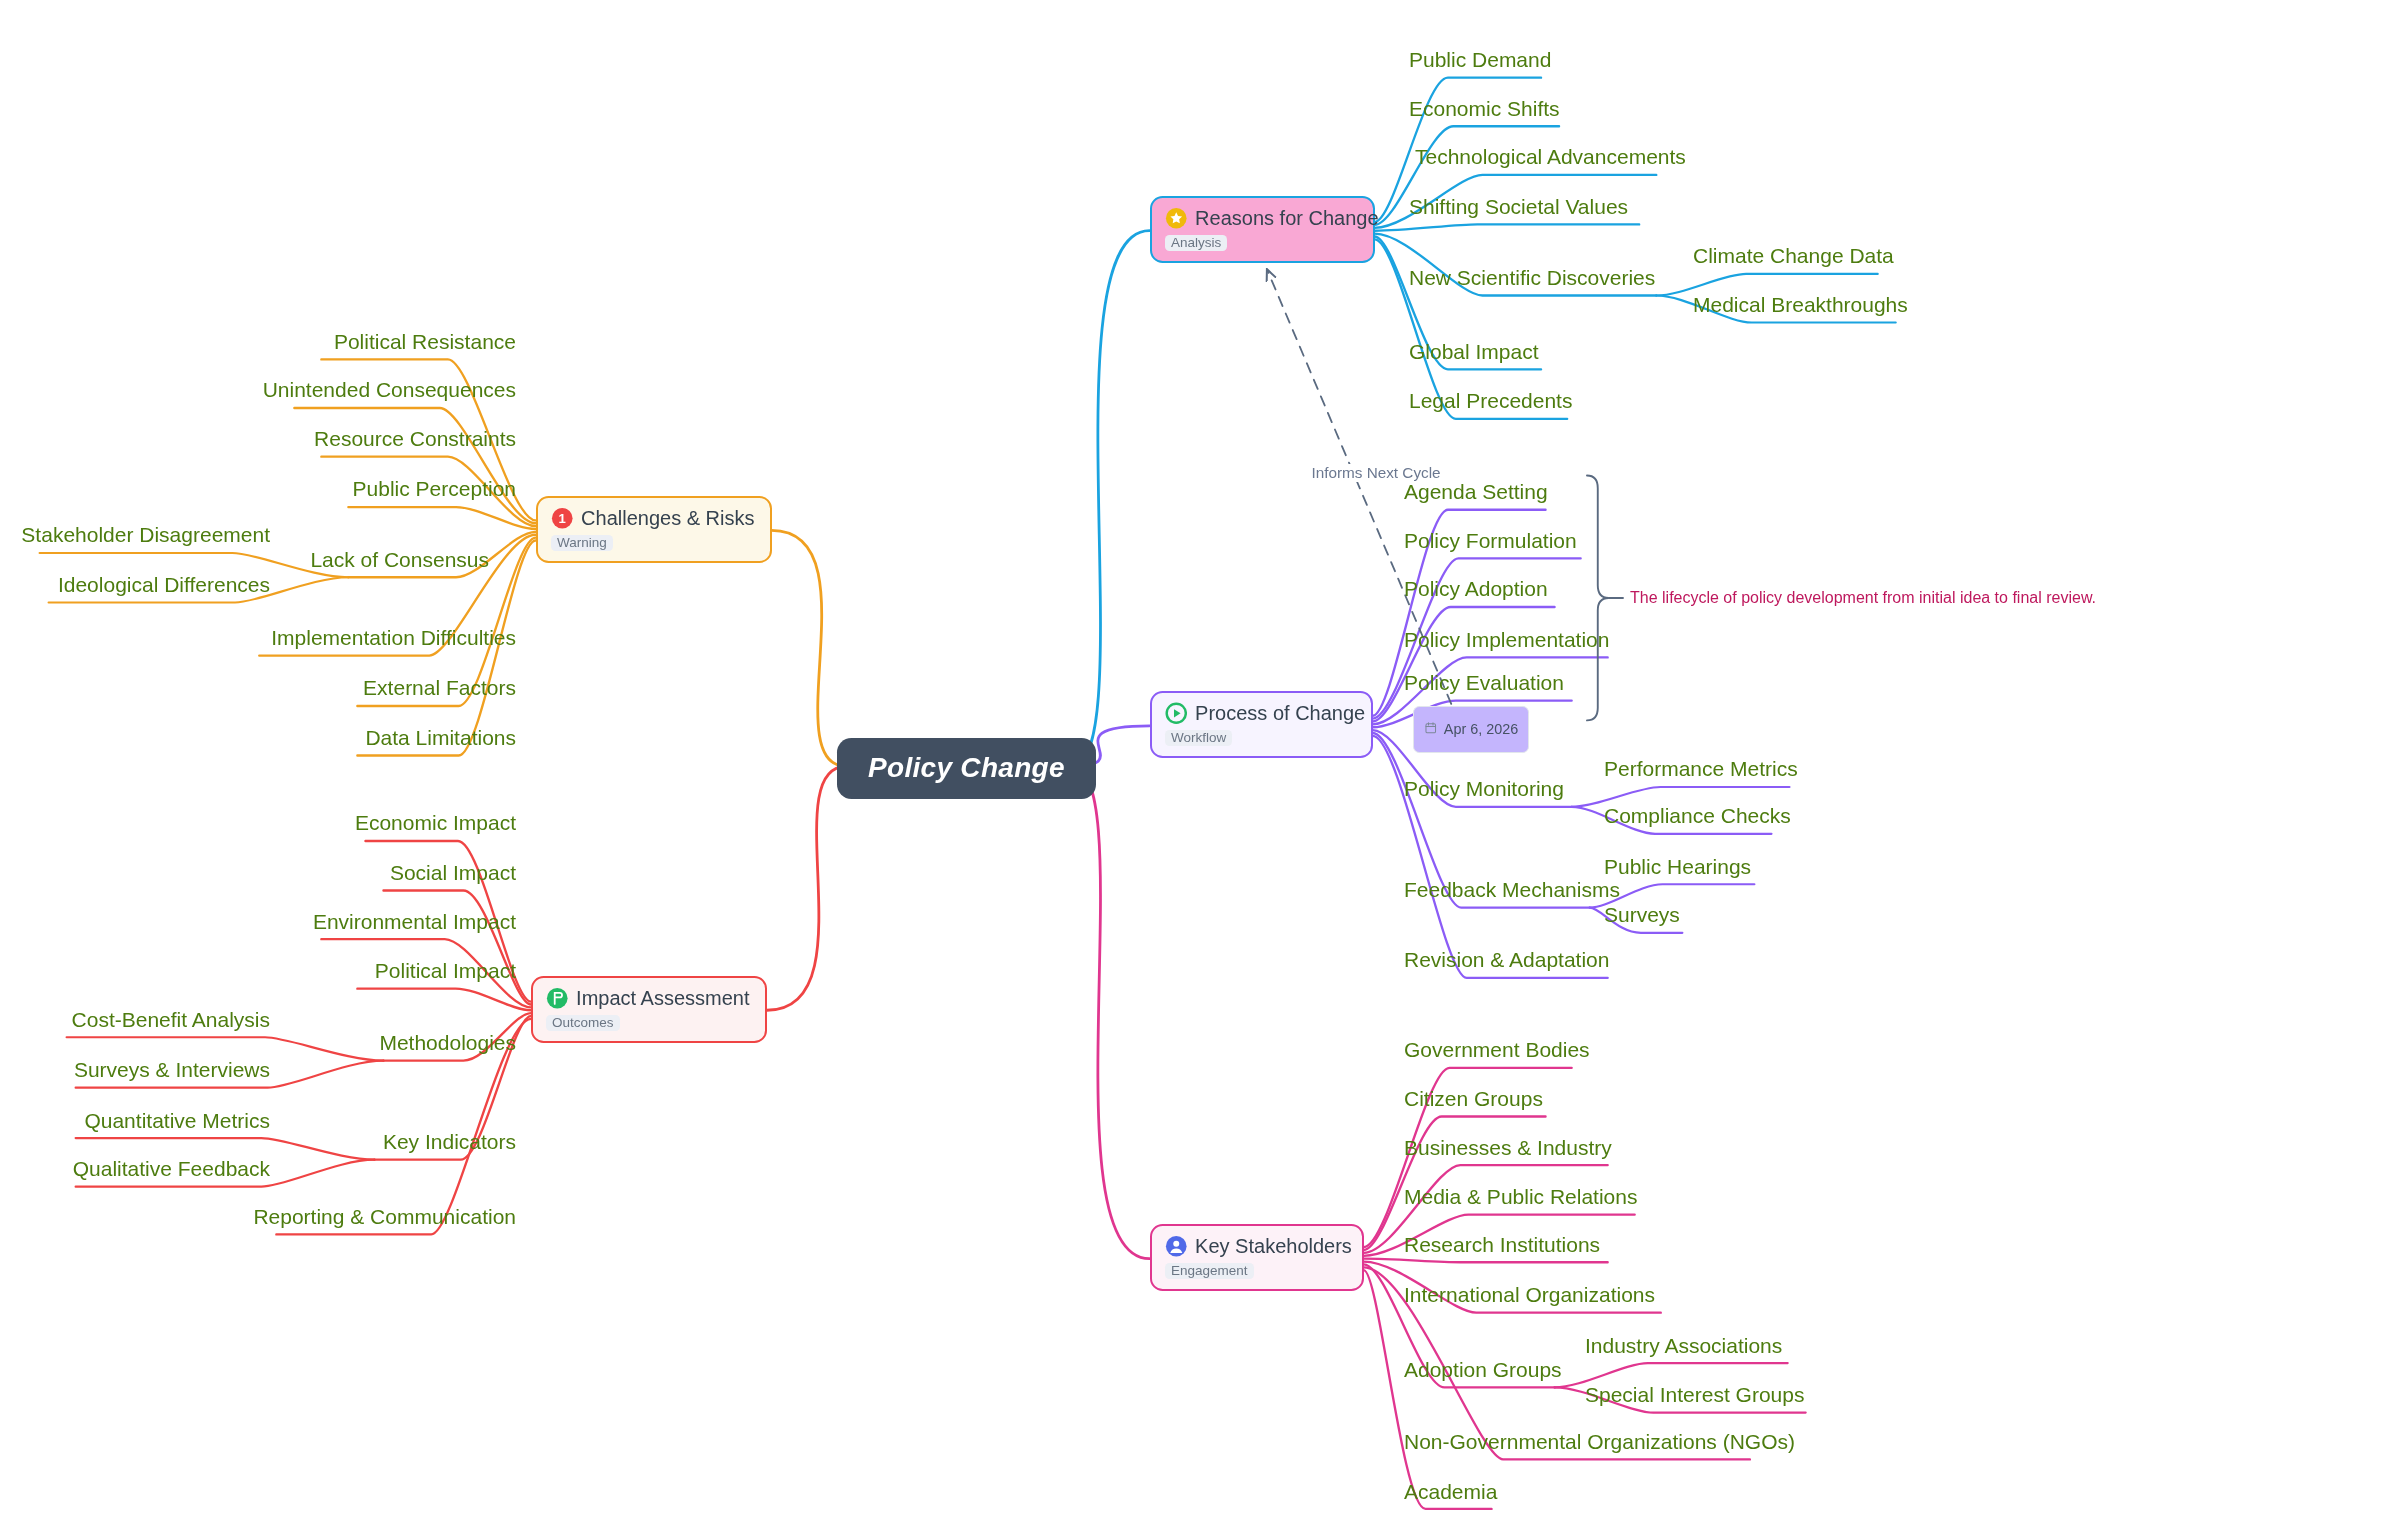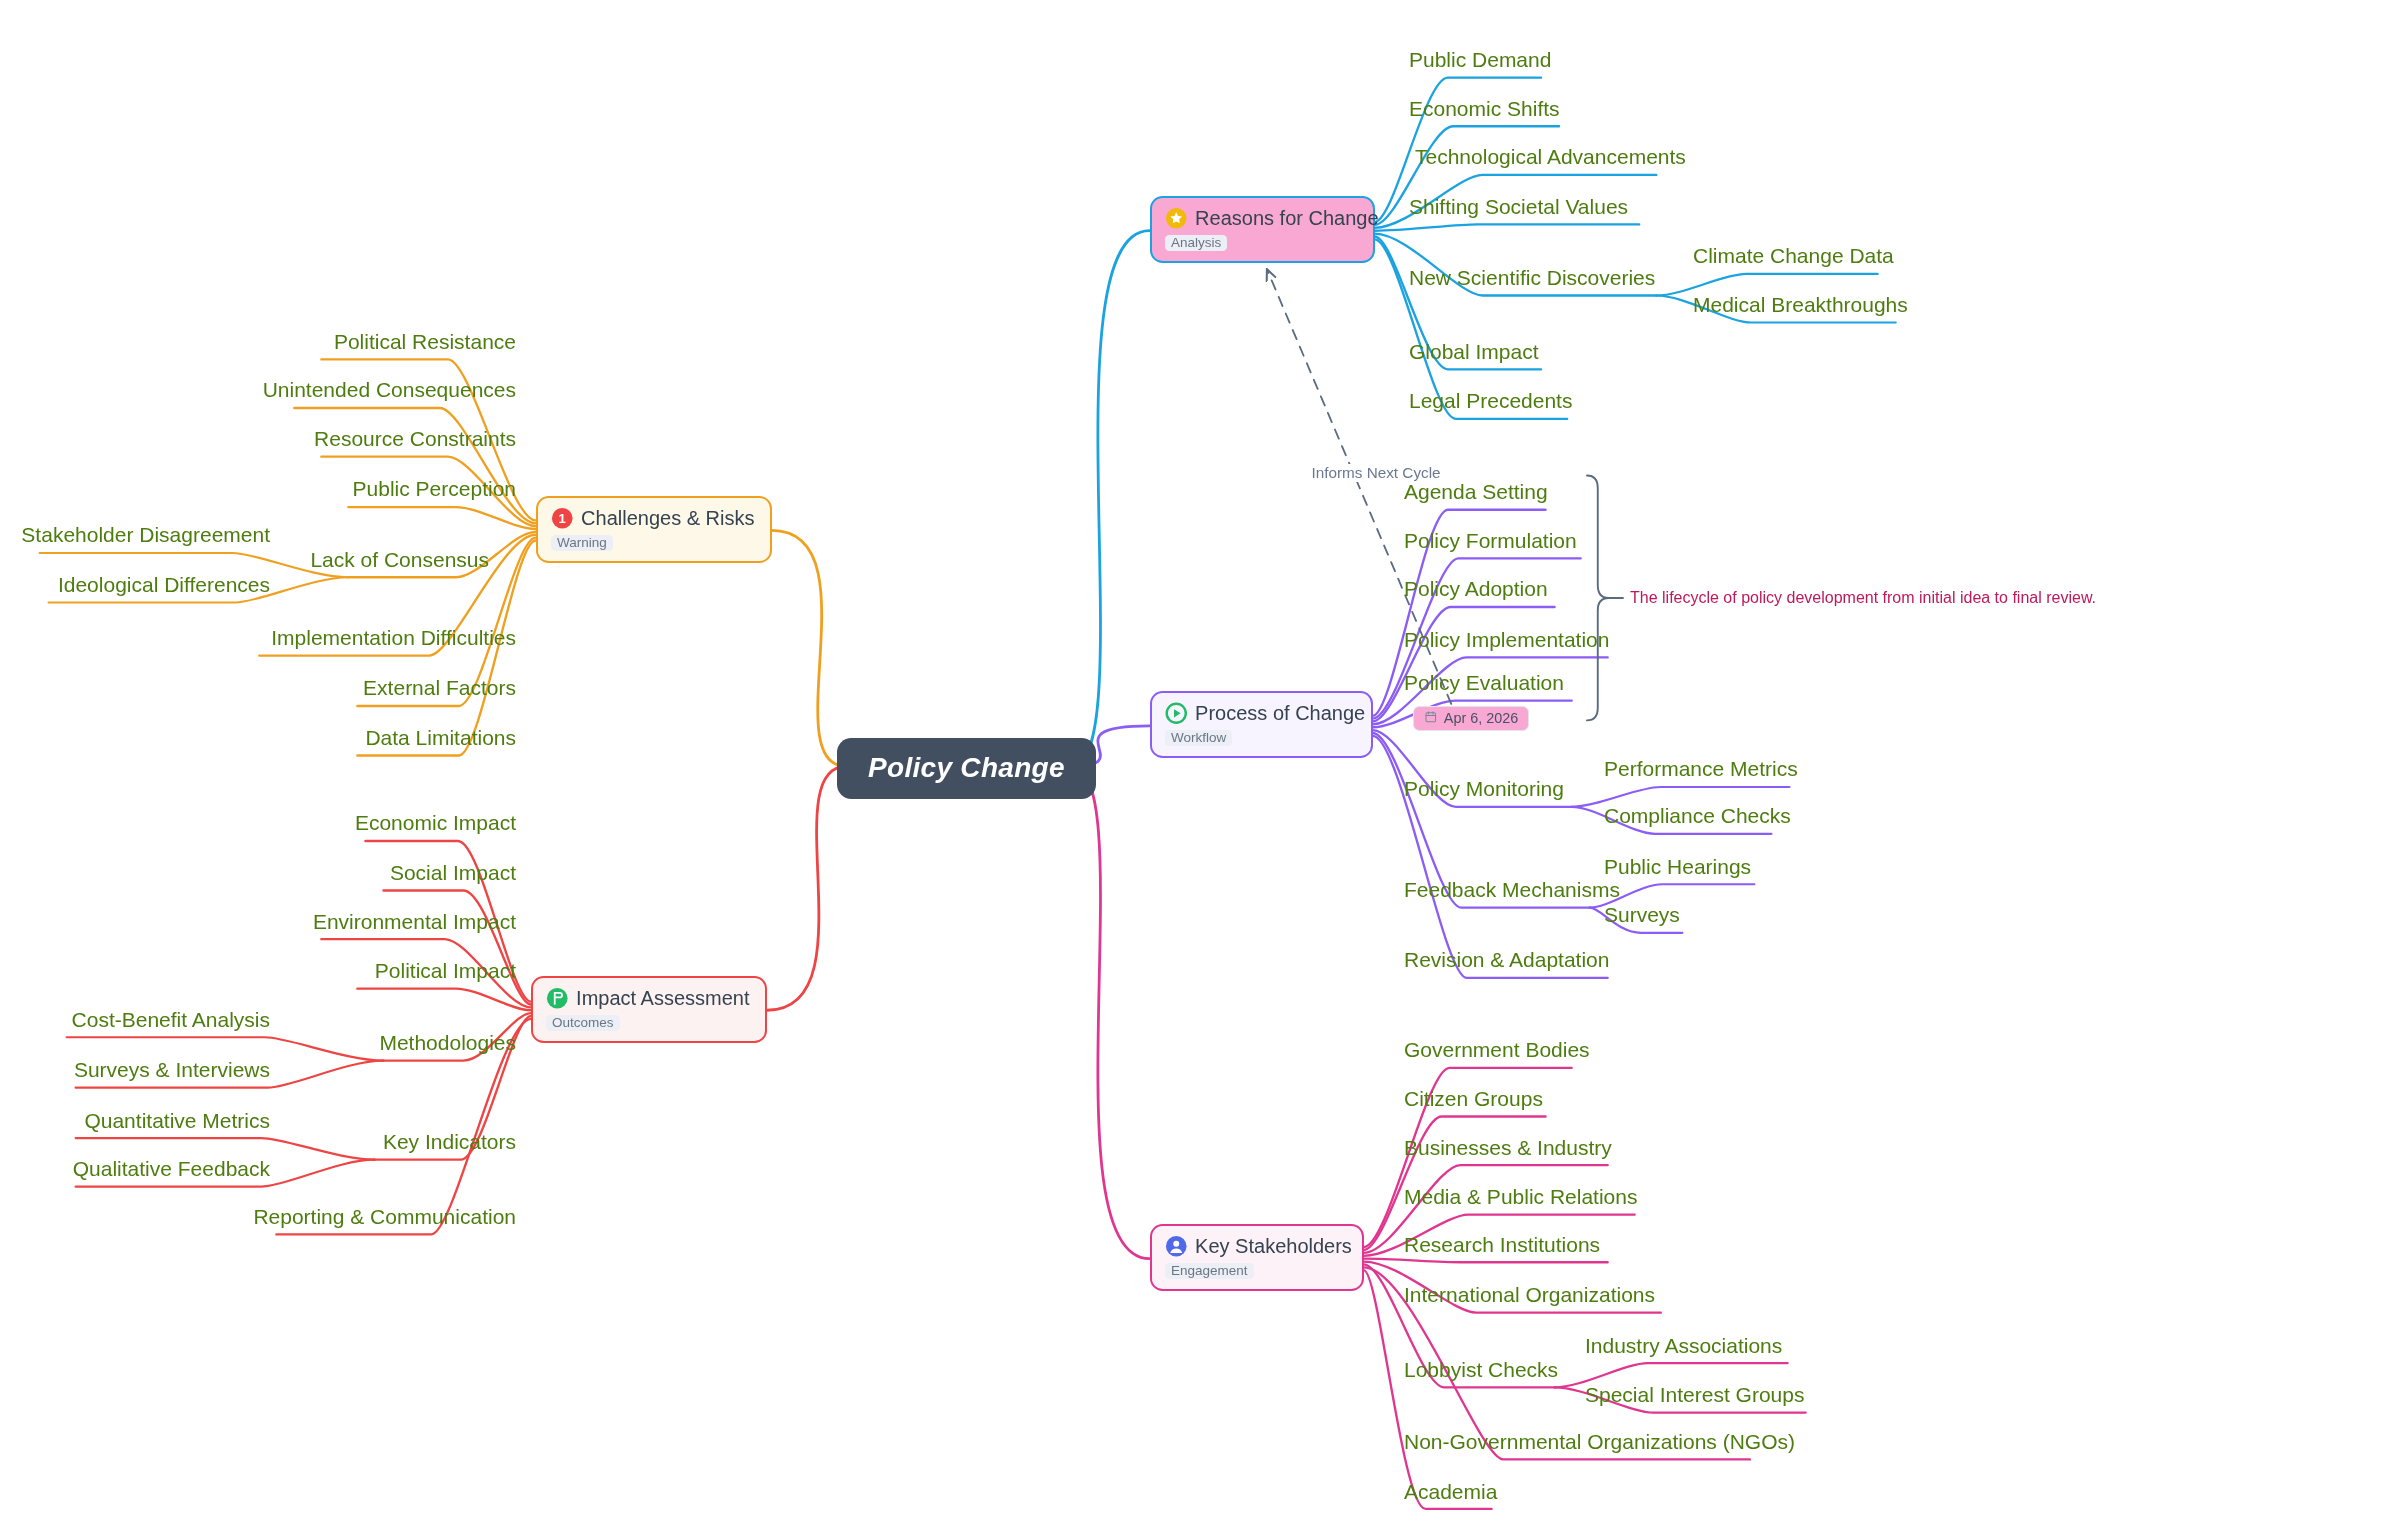--- a/index.html
+++ b/index.html
@@ -31,22 +31,22 @@
   .leaf{
     position:absolute;font-size:21px;color:#4d7c0f;white-space:nowrap;
     transform:translateY(-100%);
   }
   .leaf.r{ } 
   .leaf.l{ transform:translate(-100%,-100%); } 
 
   
   .chip{
     position:absolute;display:inline-flex;align-items:center;gap:6.3px;
-    font-size:14.4px;color:#465264;background:#f9a8d4;border:1.3px solid #e2e6ec;
-    border-radius:6.3px;padding:3px 10px;white-space:nowrap;
+    font-size:14.4px;color:#465264;background:#c4b5fd;border:1.3px solid #e2e6ec;
+    border-radius:6.3px;padding:14px 10px;white-space:nowrap;
   }
   .chip svg{width:13.5px;height:13.5px;}
 
   
   .annot{
     position:absolute;font-size:16px;color:#be185d;white-space:nowrap;
     transform:translateY(-50%);
   }
   
   .arrow-label{
@@ -177,21 +177,21 @@
               <path fill="#fff" d="M5.6 19.2c.9-3.1 3.4-4.7 6.4-4.7s5.5 1.6 6.4 4.7z"></path>
             </svg></span>
           <span class="branch-title">Key Stakeholders</span>
         </div><div class="branch-badge">Engagement</div></div>
       <div class="leaf r" style="left: 1404px; top: 1062px;">Government Bodies</div>
       <div class="leaf r" style="left: 1404px; top: 1111px;">Citizen Groups</div>
       <div class="leaf r" style="left: 1404px; top: 1160px;">Businesses &amp; Industry</div>
       <div class="leaf r" style="left: 1404px; top: 1209px;">Media &amp; Public Relations</div>
       <div class="leaf r" style="left: 1404px; top: 1257px;">Research Institutions</div>
       <div class="leaf r" style="left: 1404px; top: 1307px;">International Organizations</div>
-      <div class="leaf r" style="left: 1404px; top: 1382px;">Lobbyist Checks</div>
+      <div class="leaf r" style="left: 1404px; top: 1382px;">Adoption Groups</div>
       <div class="leaf r" style="left: 1585px; top: 1358px;">Industry Associations</div>
       <div class="leaf r" style="left: 1585px; top: 1407px;">Special Interest Groups</div>
       <div class="leaf r" style="left: 1404px; top: 1454px;">Non-Governmental Organizations (NGOs)</div>
       <div class="leaf r" style="left: 1404px; top: 1504px;">Academia</div>
       <div class="branch-node" style="left: 536px; top: 496px; width: 236px; border-color: rgb(240, 160, 32); background: rgb(253, 248, 232);"><div class="branch-head">
           <span class="bicon"><svg viewBox="0 0 24 24">
               <circle cx="12" cy="12" r="11" fill="#ef4444"></circle>
               <text x="12" y="17" text-anchor="middle" font-size="14" font-weight="bold" fill="#fff" font-family="Liberation Sans, sans-serif">1</text>
             </svg></span>
           <span class="branch-title">Challenges &amp; Risks</span>

